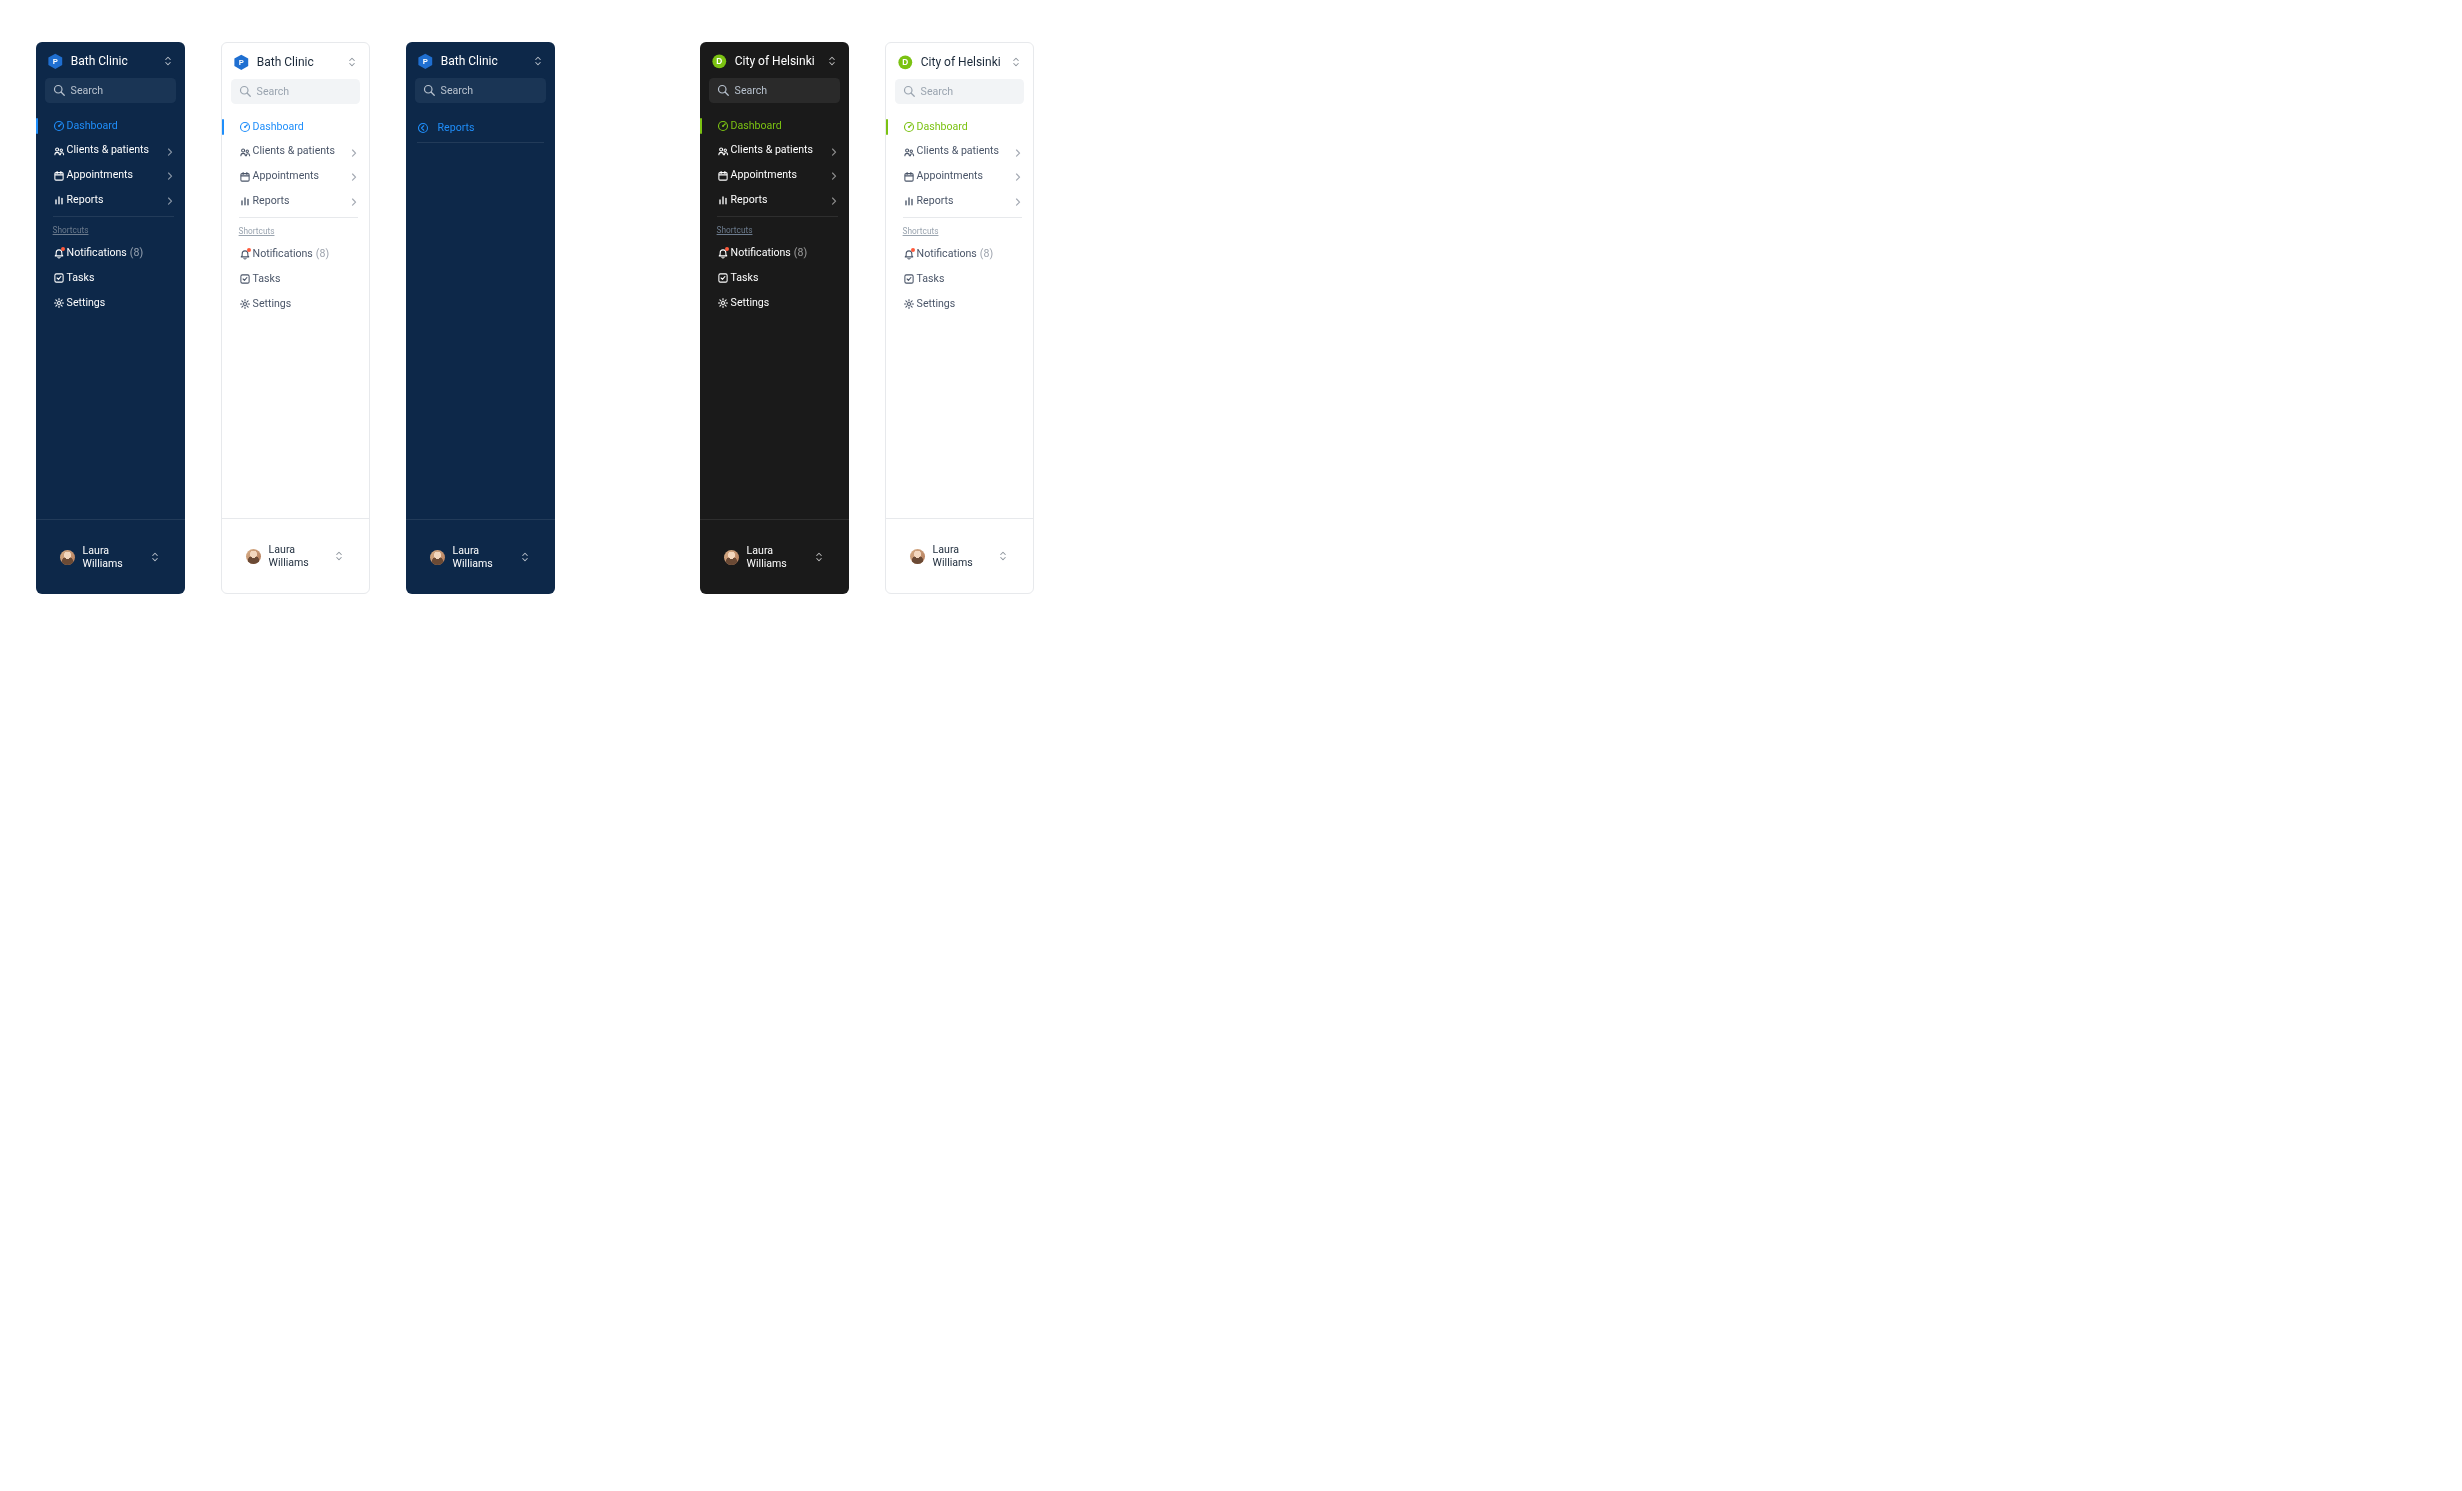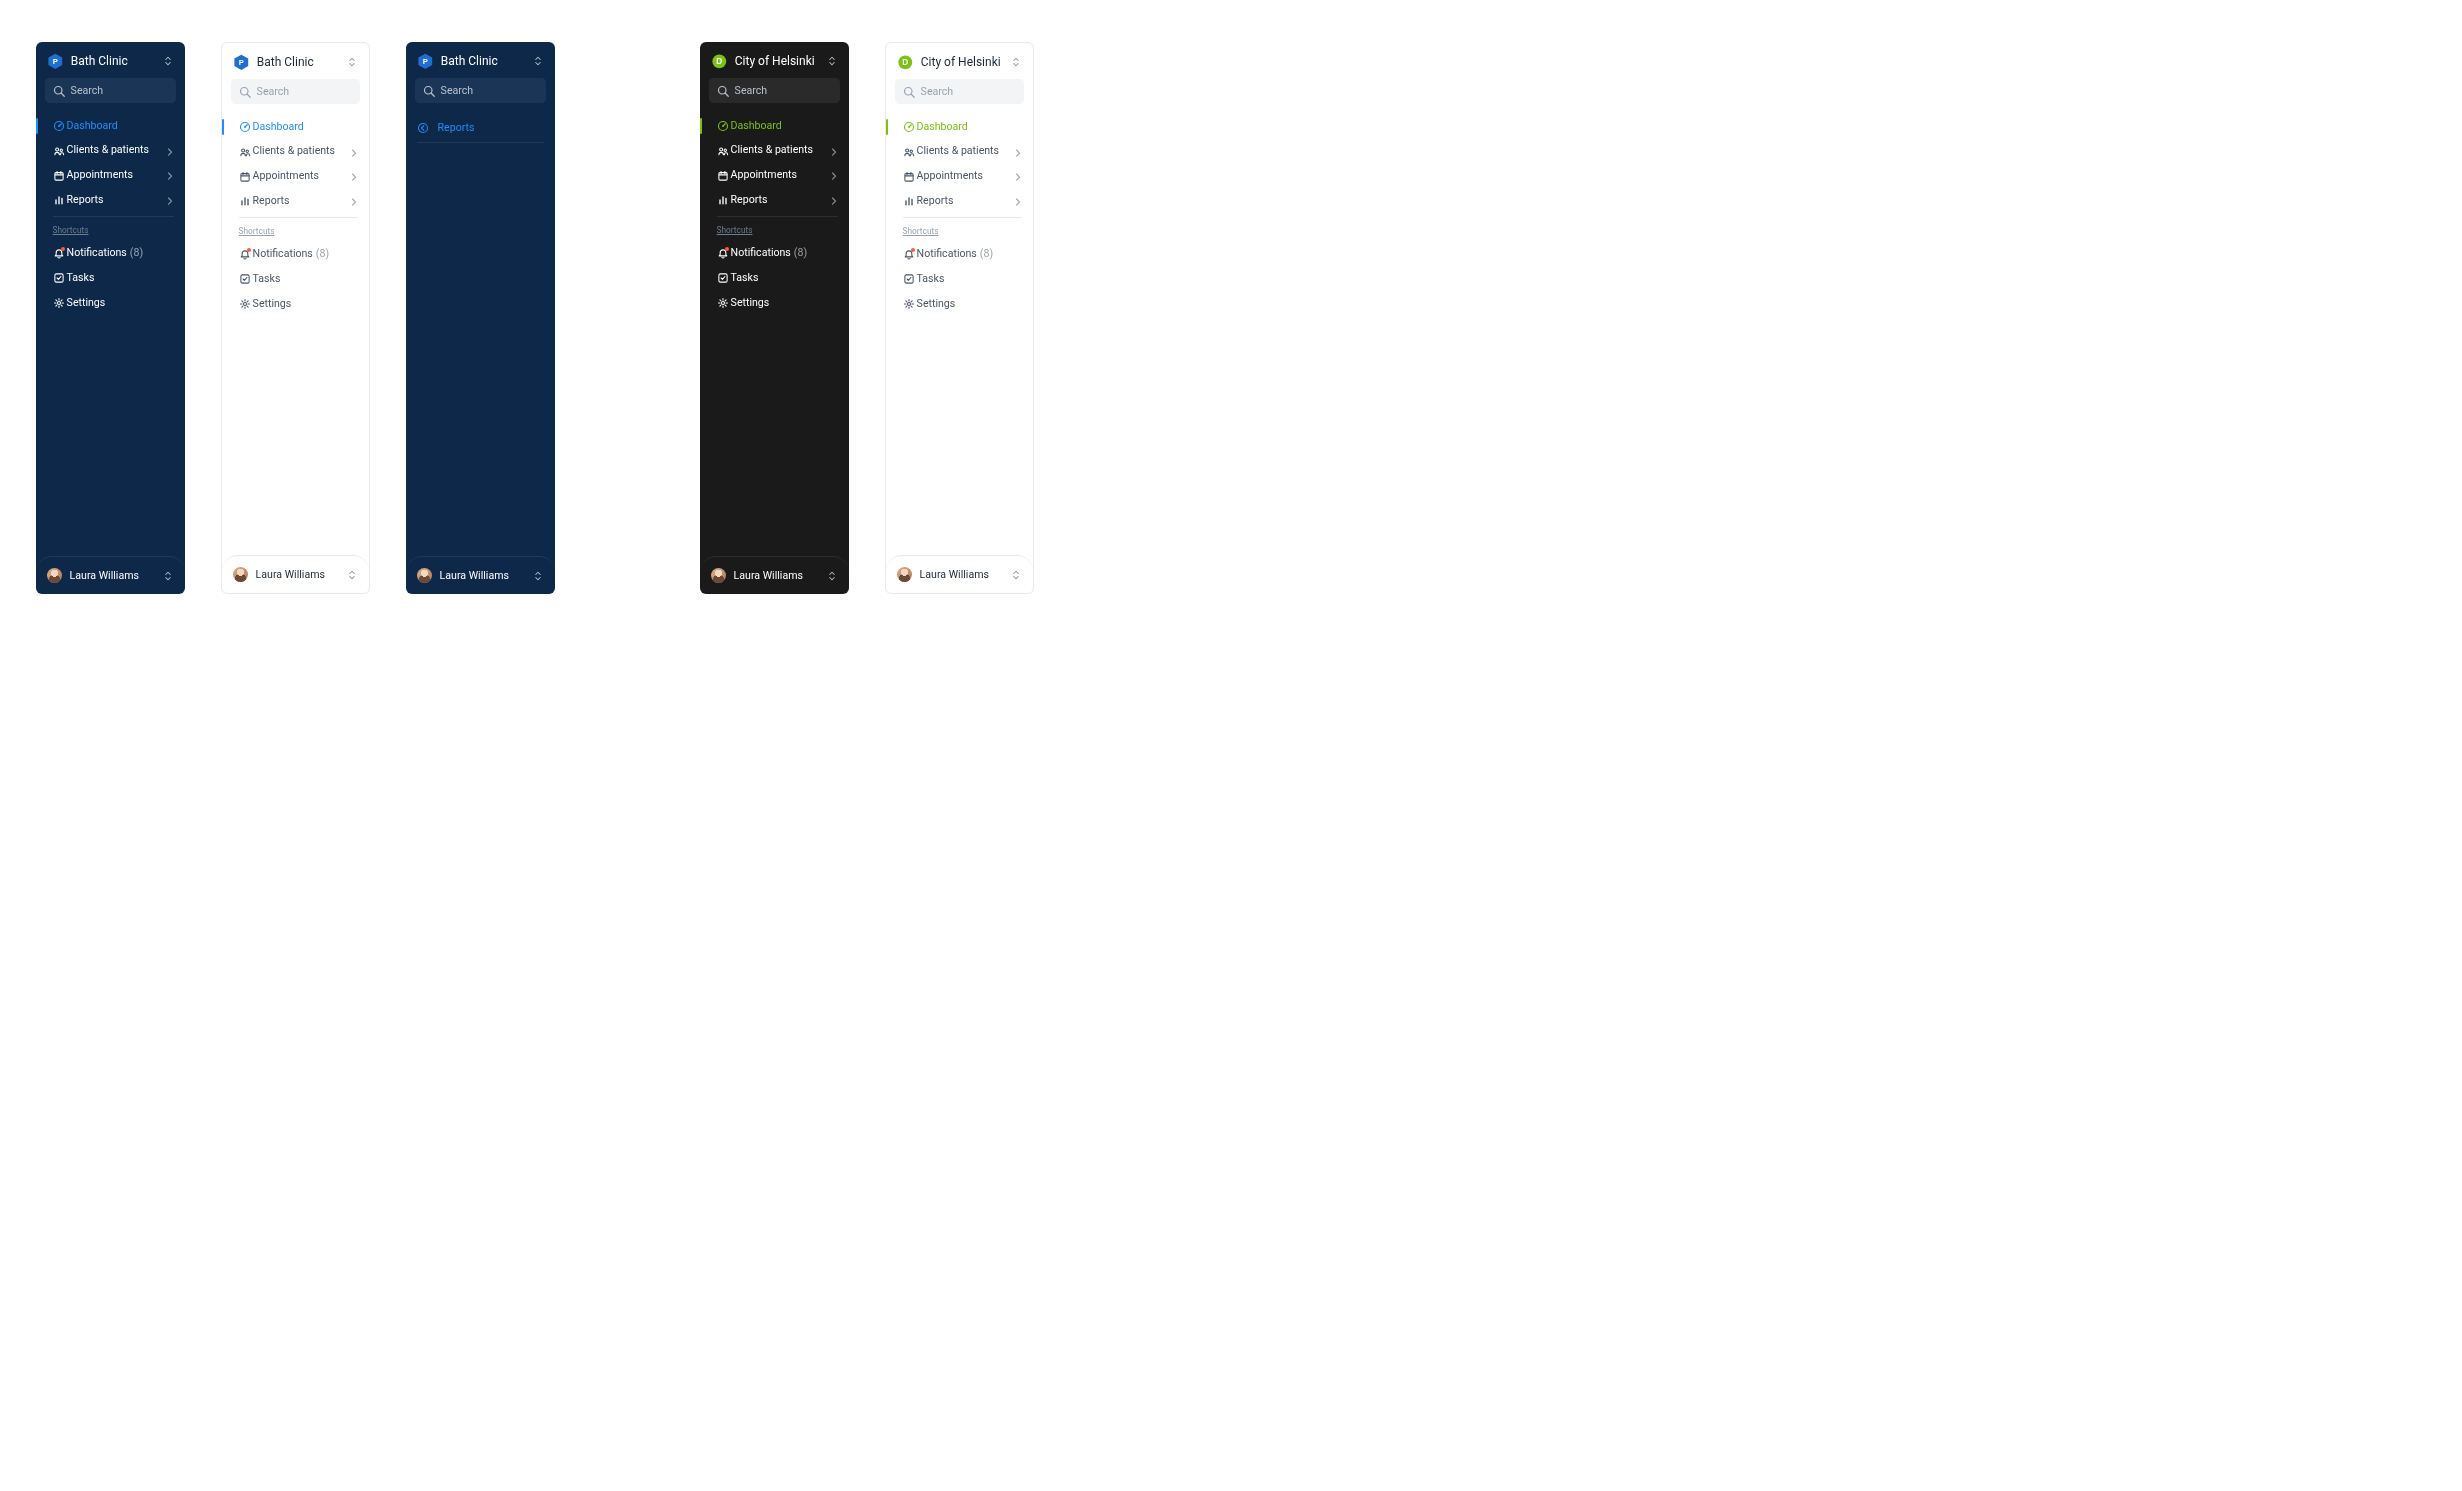--- a/index.html
+++ b/index.html
@@ -59,21 +59,21 @@
   }
   .logo-hex {
     width: 100%; height: 100%;
   }
   .org-name { font-weight: 400; font-size: 12px; flex: 1; }
   .chev-updown { opacity: .7; flex-shrink: 0; }
   .light .chev-updown { opacity: .5; }
   
   .search {
     margin: 0 9px 10.6px 9px;
-    display: flex; align-items: center; gap: 6px;
+    display: flex; align-items: flex-start; gap: 6px;
     border-radius: 4.5px; padding: 6px 7.6px;
     font-size: 10.6px;
   }
   .navy .search { background: var(--dark-navy-hover); color: var(--text-dark-secondary); }
   .truedark .search { background: var(--true-dark-hover); color: var(--text-dark-secondary); }
   .light .search { background: var(--light-hover); color: var(--text-light-muted); }
   
   .nav { padding: 0 0 9px 0; }
   .nav-item {
     position: relative;
@@ -119,23 +119,22 @@
   .sub-item {
     padding: 6px 10.6px 6px 10.6px;
     font-size: 10.6px;
     color: var(--text-dark-primary);
     cursor: pointer;
   }
   
   .footer {
     margin-top: auto;
     display: flex; align-items: center; gap: 7.6px;
-    padding: 11px;
+    padding: 24px;
     border-top: 0.8px solid transparent;
-    border-radius: 16px;
   }
   .navy .footer, .truedark .footer { border-top-color: var(--border-dark); }
   .light .footer { border-top-color: var(--border-light); }
   .avatar {
     width: 15px; height: 15px; border-radius: 50%;
     background: linear-gradient(135deg,#d9b089,#b07858);
     flex-shrink: 0; position: relative; overflow: hidden;
   }
   .avatar::after {
     content: ""; position: absolute; inset: 0;

